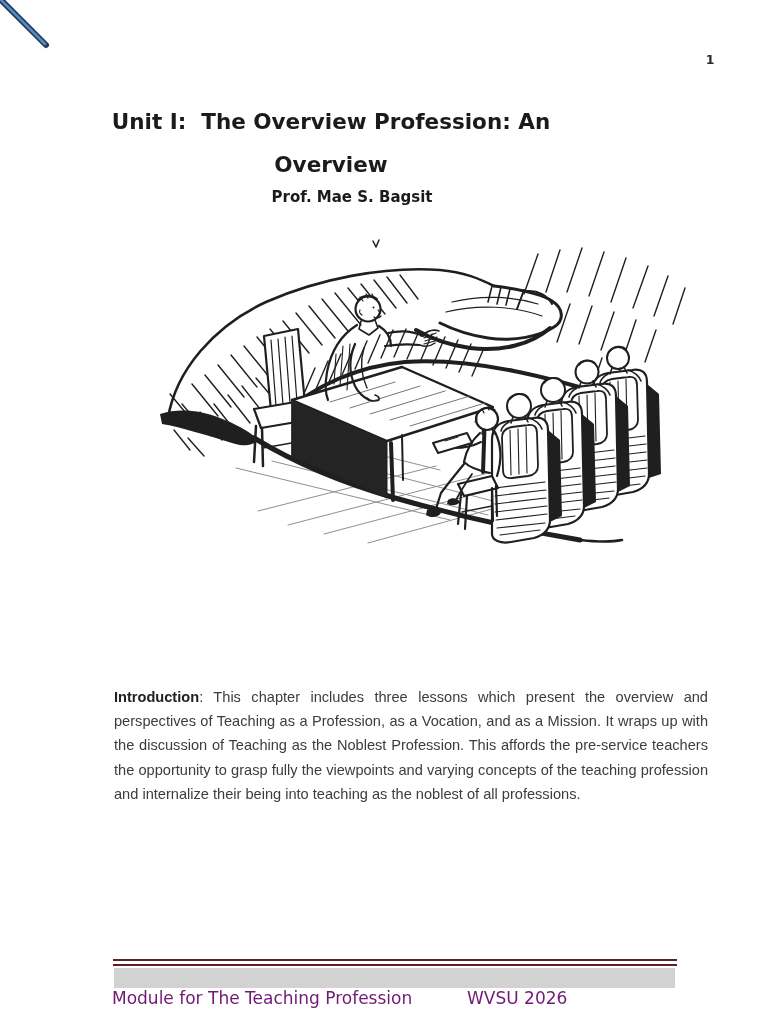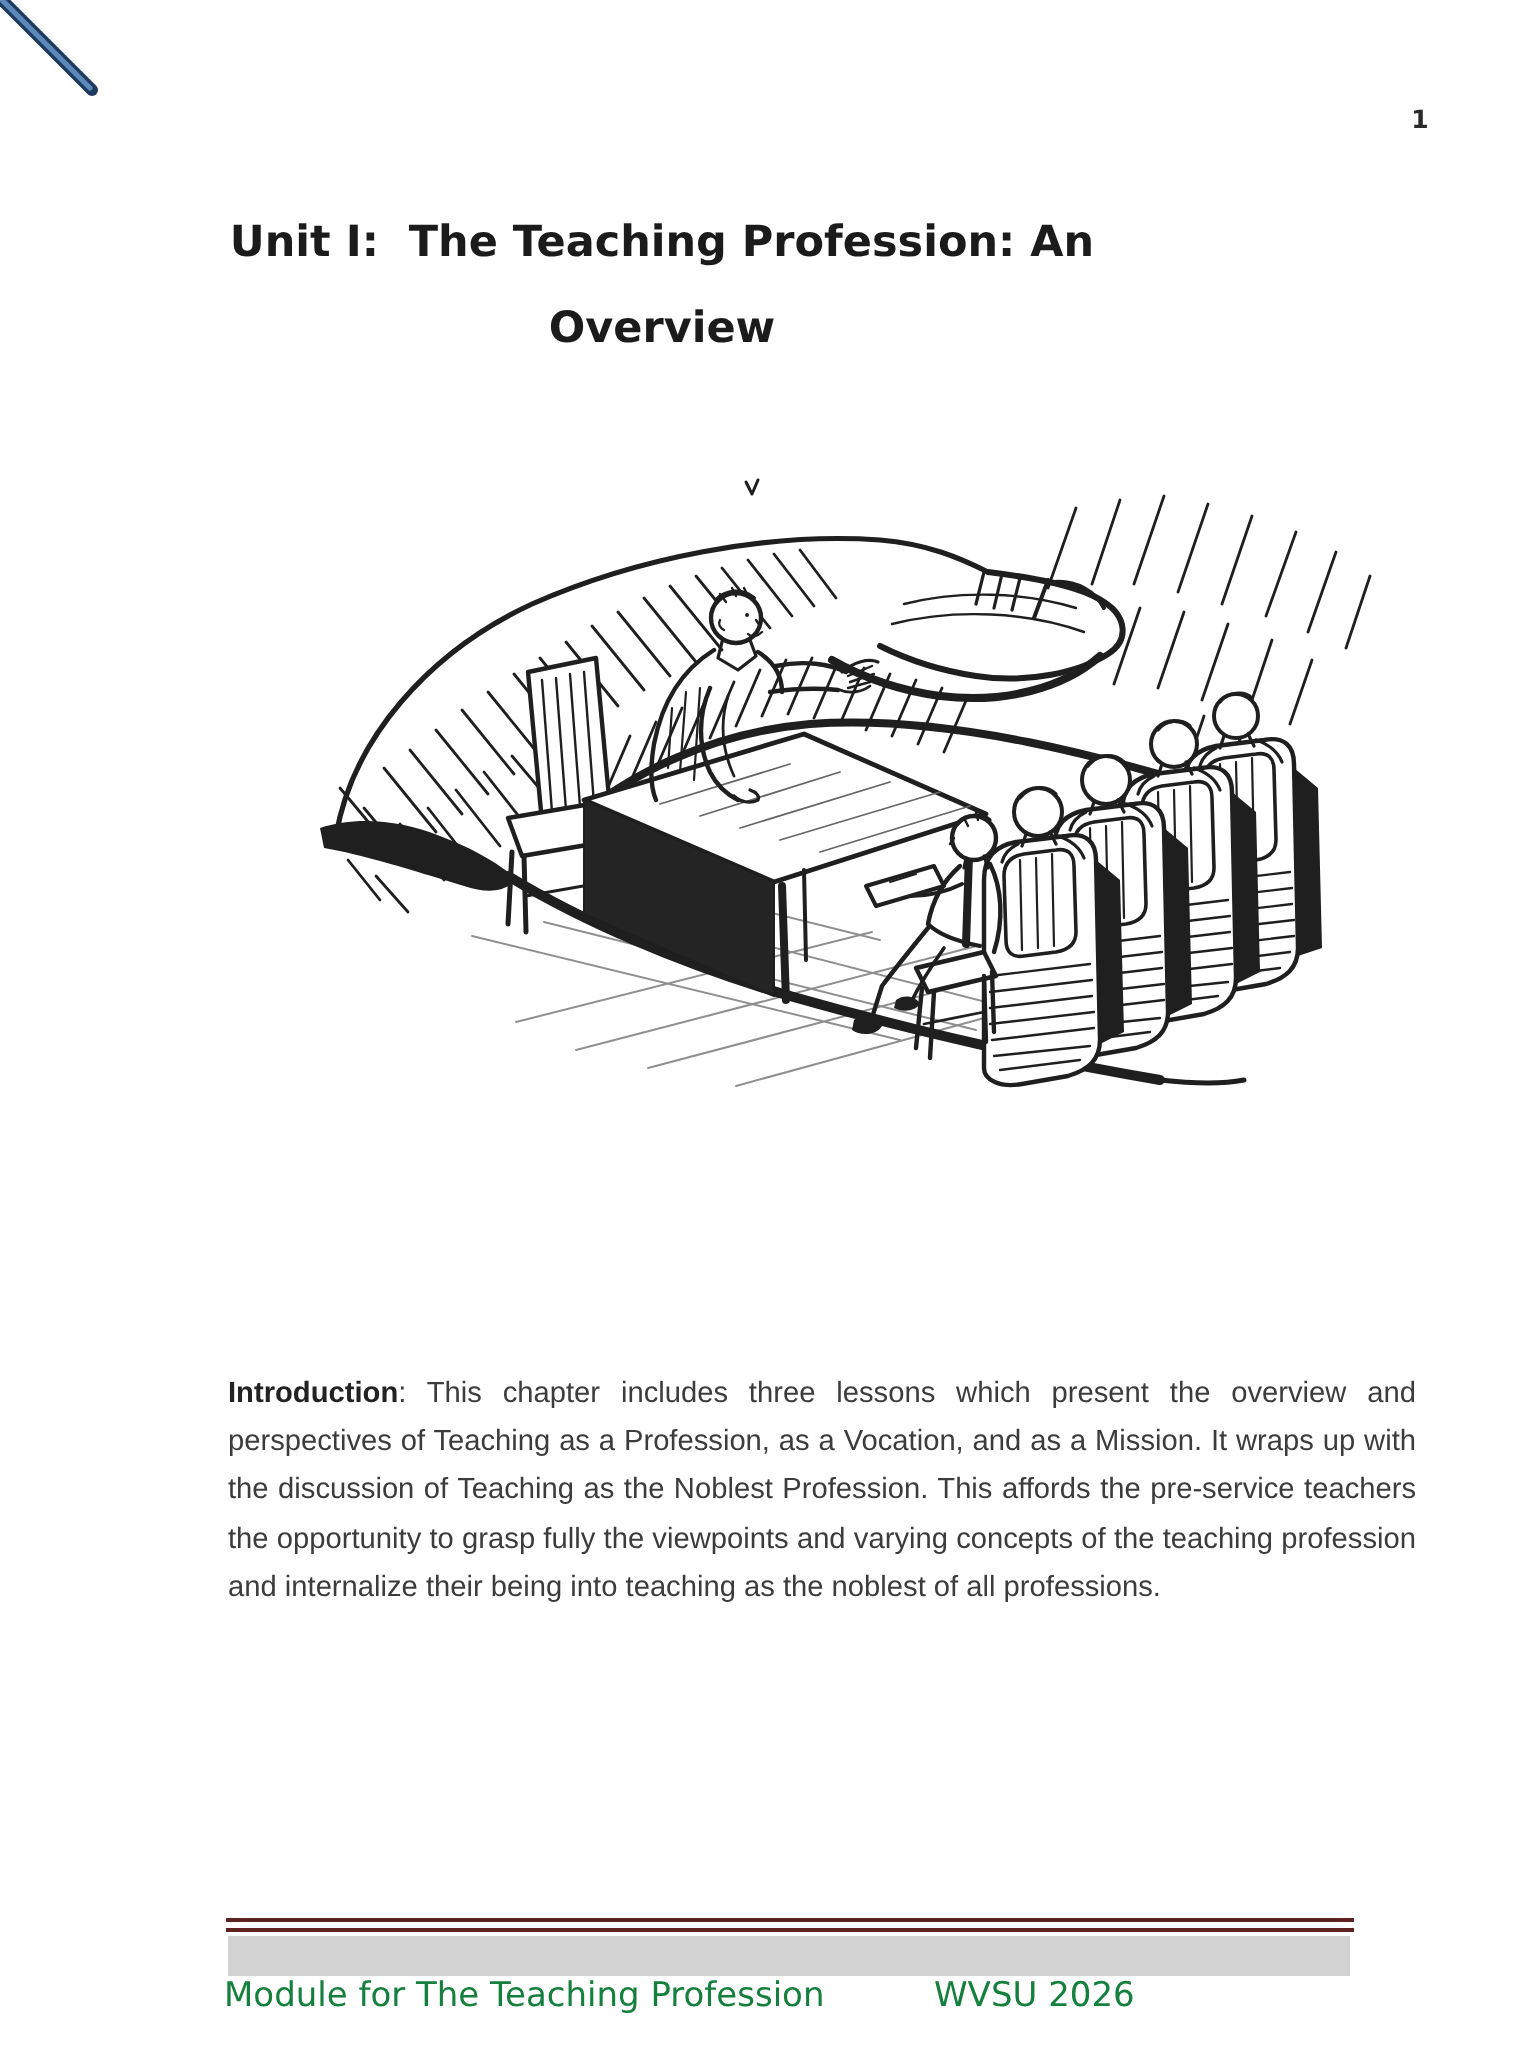--- a/index.html
+++ b/index.html
@@ -37,42 +37,43 @@
     font-family:"Liberation Sans",sans-serif;
     font-size:14.6px;line-height:24.2px;color:#3c3c3c;
     text-align:justify;
   }
   .intro b{color:#222;}
   .rule-thin{position:absolute;left:113px;top:959px;width:564px;height:2px;background:#5e2321;}
   .rule-thick{position:absolute;left:113px;top:963.5px;width:564px;height:2.5px;background:#5e2321;}
   .footer-bar{position:absolute;left:114px;top:968px;width:561px;height:20px;background:#d2d2d2;}
   .footer-text{
     position:absolute;left:0;top:988px;width:636px;height:26px;
-    font-family:"DejaVu Sans",sans-serif;font-size:17px;color:#15803d;font-weight:500;
+    font-family:"DejaVu Sans",sans-serif;font-size:17px;color:#701a75;font-weight:500;
   }
   .footer-text .f-left{position:absolute;left:112px;top:0;}
   .footer-text .f-right{position:absolute;left:467px;top:0;}
 </style>
 </head>
 <body>
 
 <div class="page">
 
   <svg class="corner-line" width="60" height="60" viewBox="0 0 60 60">
     <line x1="-2" y1="-3" x2="46" y2="45" stroke="#1f3a5f" stroke-width="6" stroke-linecap="round"></line>
     <line x1="-2" y1="-3" x2="45" y2="44" stroke="#5c88bb" stroke-width="2.6" stroke-linecap="round"></line>
   </svg>
 
   <div class="page-number">1</div>
 
   <div class="title-block">
-    <div class="t-line">Unit I:  The Teaching Profession: An</div>
+    <div class="t-line">Unit I:  The Overview Profession: An</div>
     <div class="t-line">Overview</div>
   </div>
 
+  <div class="author-line">Prof. Mae S. Bagsit</div>
 
   <svg class="illustration" width="560" height="322" viewBox="0 0 560 322">
     <g fill="none" stroke="#1f1f1f" stroke-width="2" stroke-linecap="round" stroke-linejoin="round">
 
       <g stroke="#8f8f8f" stroke-width="1">
         <path d="M 96 234 L 310 286 M 132 227 L 348 281 M 170 220 L 388 276 M 208 213 L 300 236
                  M 148 291 L 352 238 M 184 300 L 396 244 M 228 309 L 436 252 M 118 277 L 296 232"></path>
       </g>
 
       <g>

